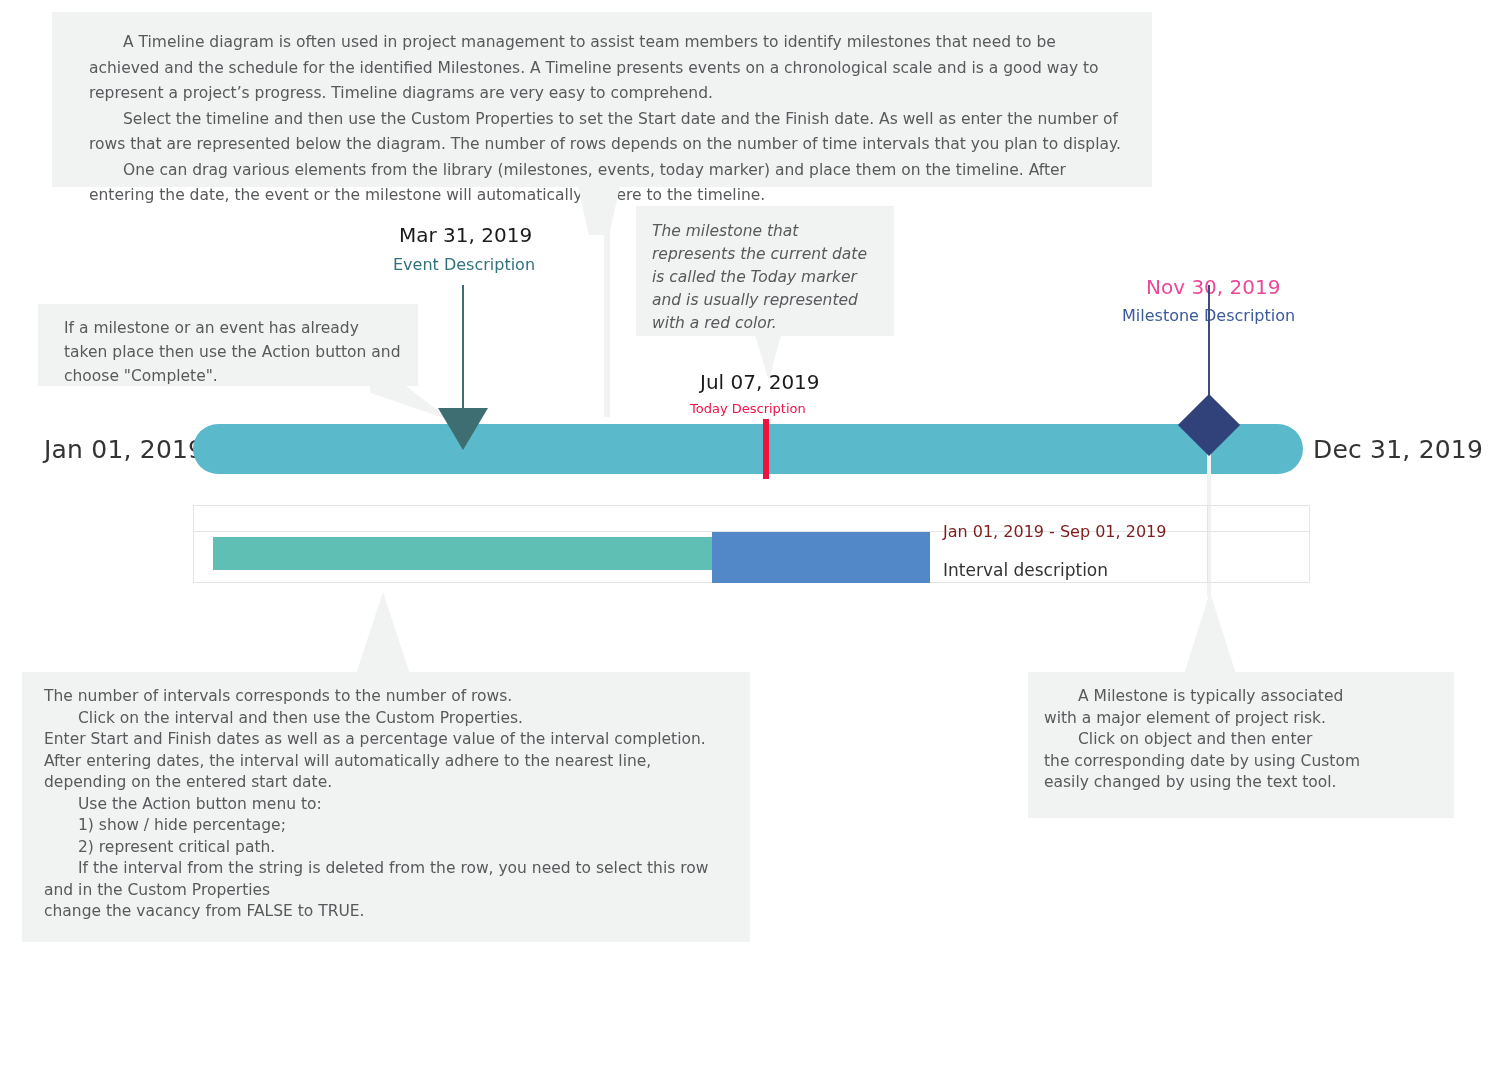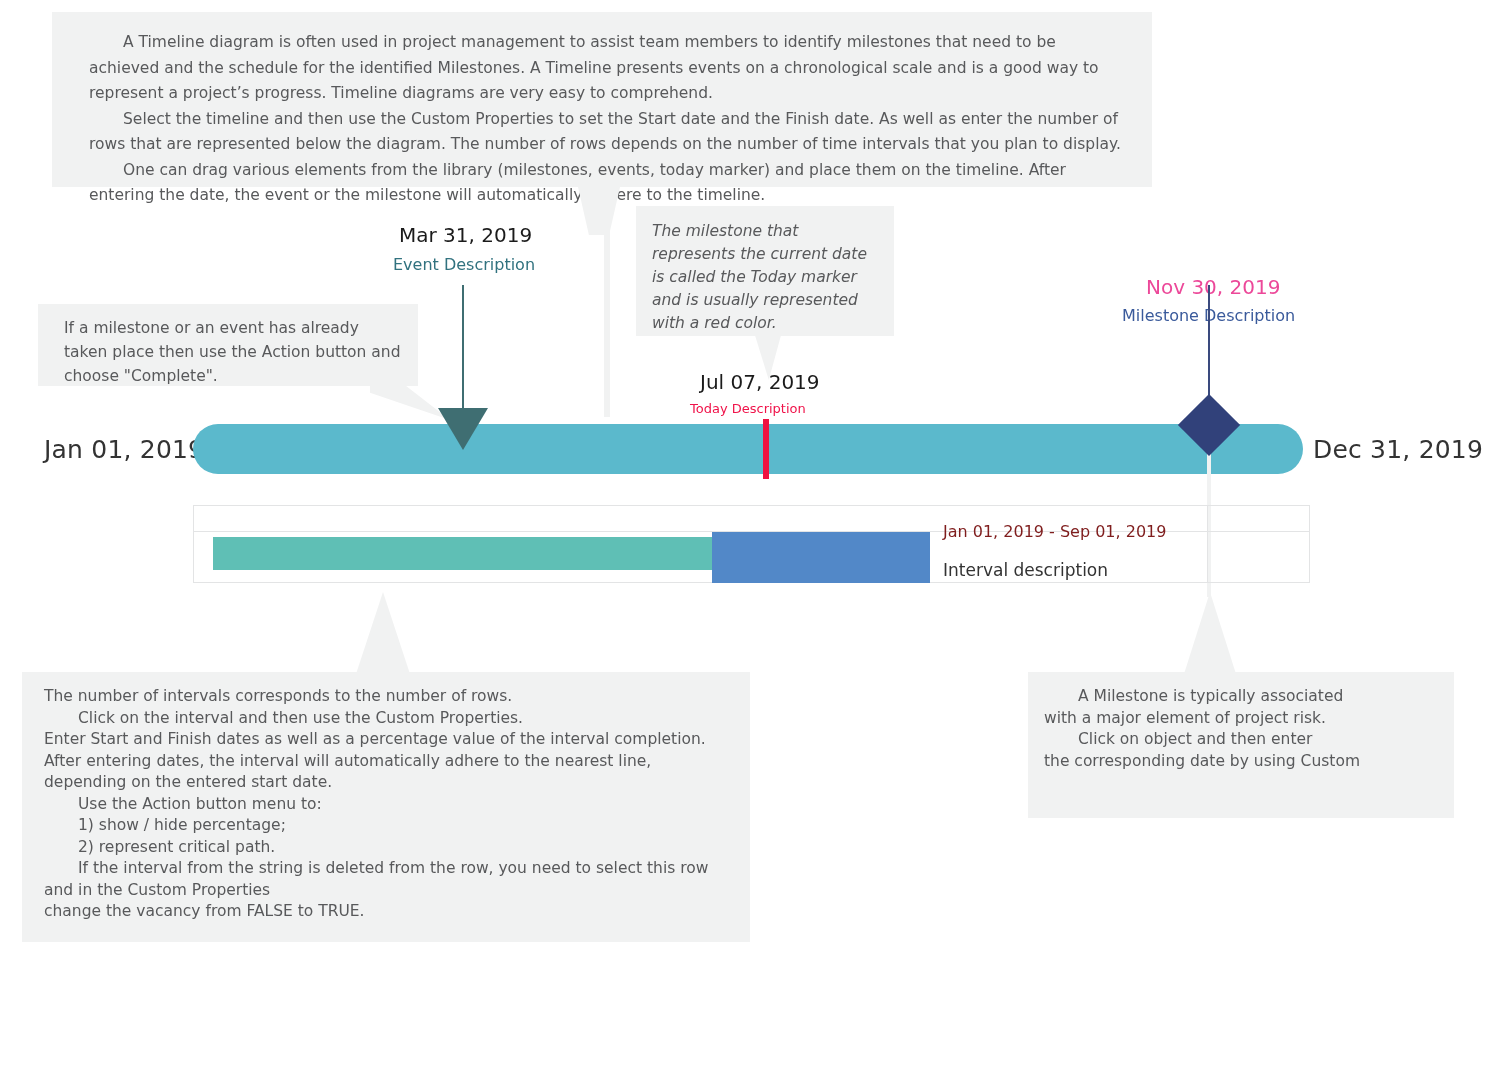--- a/index.html
+++ b/index.html
@@ -267,13 +267,14 @@
   <p>and in the Custom Properties</p>
   <p>change the vacancy from FALSE to TRUE.</p>
 </div>
 
 <div class="abs" id="br-note-tail"></div>
 <div class="note" id="br-note">
   <p class="ind">A Milestone is typically associated</p>
   <p>with a major element of project risk.</p>
   <p class="ind">Click on object and then enter</p>
   <p>the corresponding date by using Custom</p>
+  <p>easily changed by using the text tool.</p>
 </div>
 
 </body></html>

